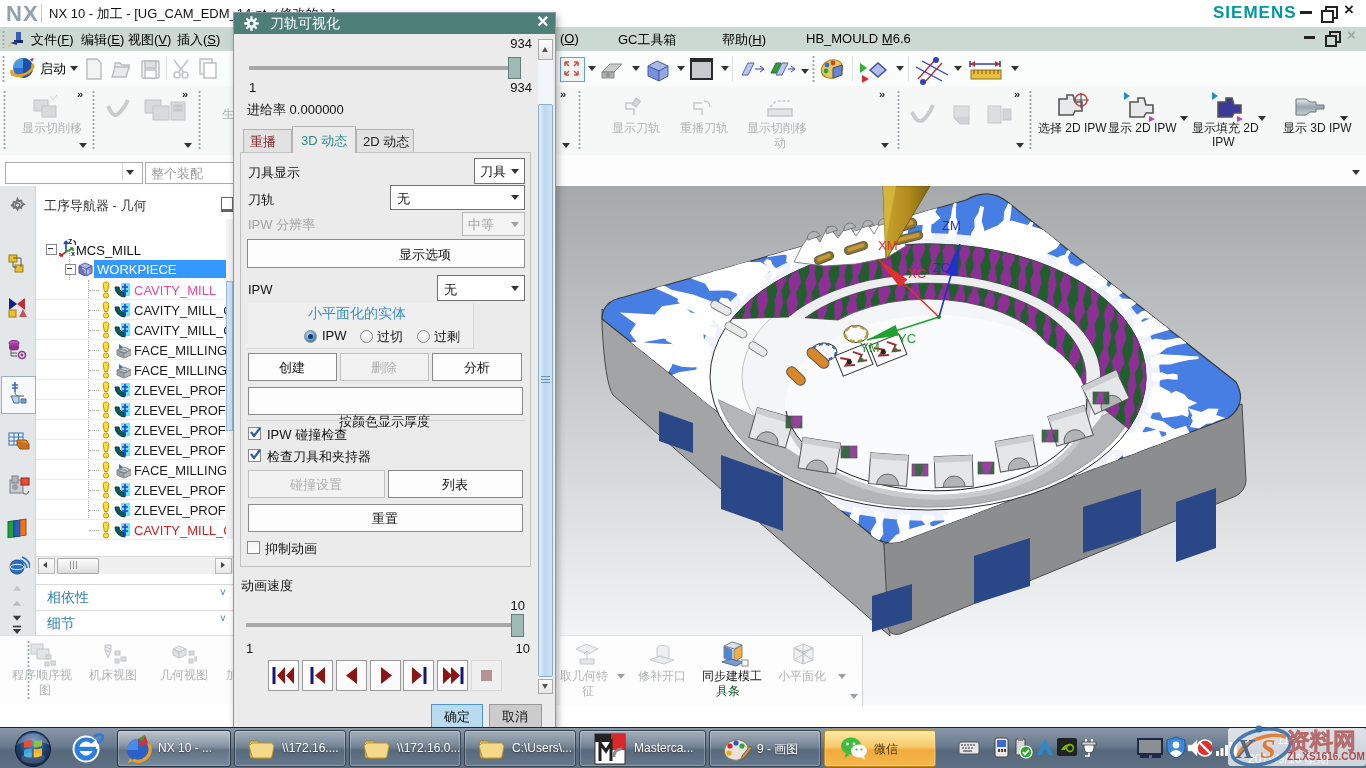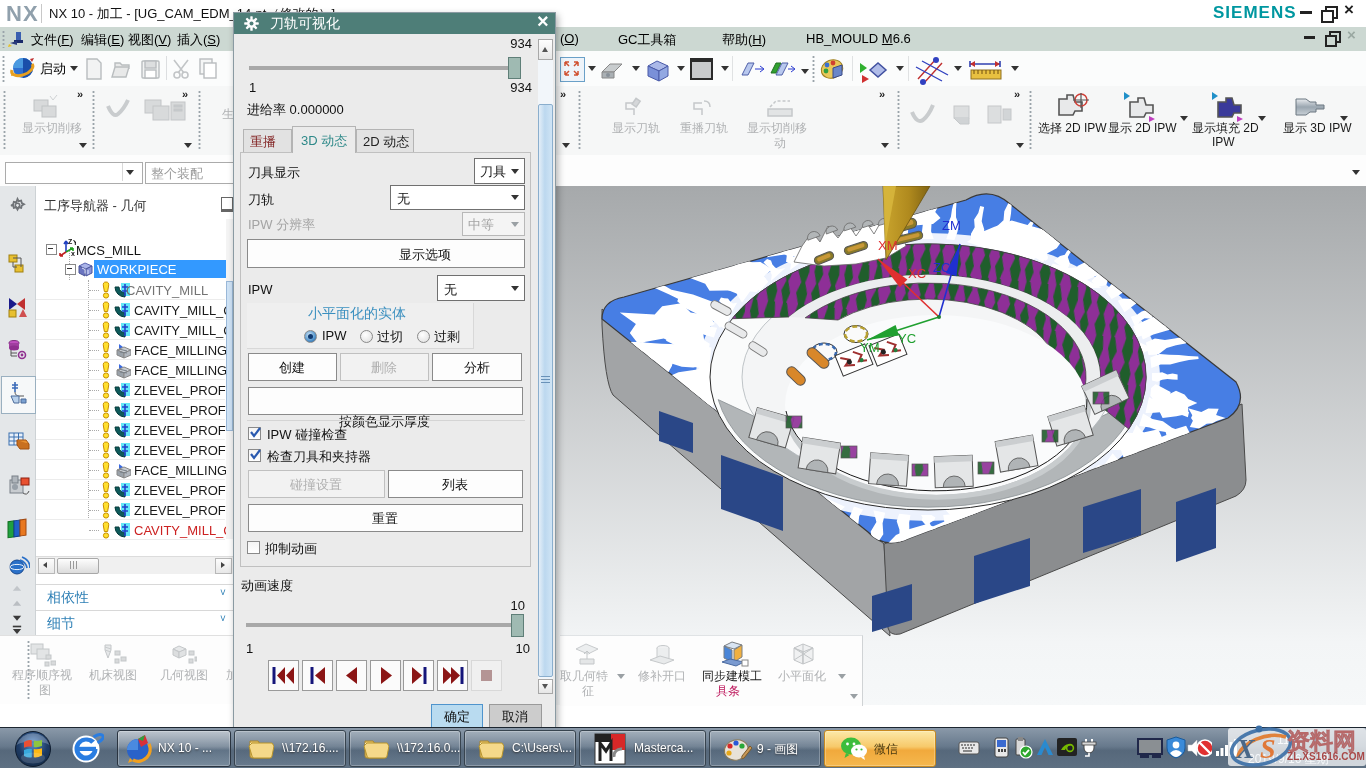--- a/index.html
+++ b/index.html
@@ -386,21 +386,21 @@
         <div class="abs" style="left:53px;top:104px;width:10px;height:1px;border-top:1px dotted #aaa;"></div>
         <svg class="abs" style="left:64px;top:95px;" width="12" height="18">
           <path d="M6 1 C8.5 1 9 2.5 8.6 5 L7.6 10.5 h-3.2 L3.4 5 C3 2.5 3.5 1 6 1 Z" fill="#ffe030" stroke="#c89000"></path>
           <circle cx="6" cy="14.5" r="2.6" fill="#ffe030" stroke="#c89000"></circle>
         </svg>
         <svg class="abs" style="left:77px;top:96px;" width="18" height="17">
           <rect x="8" y="1" width="9" height="13" fill="#66e8f8"></rect>
           <path d="M2 5 a10 10 0 0 0 10 10 v-4 a6 6 0 0 1 -6 -6 Z" fill="#0d5a5a" stroke="#063a3a"></path>
           <path d="M12 2 v12 M9 5 h6 M9 9 h6" stroke="#2244cc" stroke-width="1.6" fill="none"></path>
         </svg>
-        <span class="abs t13" style="left:90px;top:97px;color:#737373;white-space:nowrap;">CAVITY_MILL</span>
+        <span class="abs t13" style="left:98px;top:97px;color:#ec4899;white-space:nowrap;">CAVITY_MILL</span>
     <div class="abs" style="left:0;top:133px;width:189px;height:1px;background:#ececec;"></div>
         <div class="abs" style="left:53px;top:124px;width:10px;height:1px;border-top:1px dotted #aaa;"></div>
         <svg class="abs" style="left:64px;top:115px;" width="12" height="18">
           <path d="M6 1 C8.5 1 9 2.5 8.6 5 L7.6 10.5 h-3.2 L3.4 5 C3 2.5 3.5 1 6 1 Z" fill="#ffe030" stroke="#c89000"></path>
           <circle cx="6" cy="14.5" r="2.6" fill="#ffe030" stroke="#c89000"></circle>
         </svg>
         <svg class="abs" style="left:77px;top:116px;" width="18" height="17">
           <rect x="8" y="1" width="9" height="13" fill="#66e8f8"></rect>
           <path d="M2 5 a10 10 0 0 0 10 10 v-4 a6 6 0 0 1 -6 -6 Z" fill="#0d5a5a" stroke="#063a3a"></path>
           <path d="M12 2 v12 M9 5 h6 M9 9 h6" stroke="#2244cc" stroke-width="1.6" fill="none"></path>
@@ -873,21 +873,21 @@
   <svg class="abs" style="left:158px;top:4px;" width="32" height="28">
     <g stroke="#7a7e82">
           <path d="M6 6 l8 -4 l10 3 l-8 4 Z" fill="#d8e4f2"></path>
           <path d="M6 6 v12 l8 4 v-12 Z" fill="#4a86d8"></path>
           <path d="M24 5 v12 l-8 5 v-12 Z" fill="#f0b040"></path>
         </g>
     <path d="M4 22 l8 -3 l14 3 l-8 4 Z" fill="#7a9ad0" stroke="#4a6aa0"></path>
         <rect x="24" y="20" width="6" height="6" fill="#fff" stroke="#888"></rect>
   </svg>
   <span class="abs t12" style="left:142px;top:32px;color:#1a1a1a;">同步建模工</span>
-  <span class="abs t12" style="left:156px;top:47px;color:#be185d;font-family:Liberation Mono, monospace;">具条</span>
+  <span class="abs t12" style="left:156px;top:47px;color:#14532d;font-family:Liberation Mono, monospace;">具条</span>
   <svg class="abs" style="left:228px;top:5px;" width="30" height="26">
         <g fill="#f0f1f2" stroke="#c2c5c7">
           <path d="M6 7 l9 -4 l10 4 l-9 4 Z"></path>
           <path d="M6 7 v12 l9 4 v-12 Z"></path>
           <path d="M25 7 v12 l-10 4 v-12 Z"></path>
           <path d="M6 7 l19 12 M25 7 l-19 12 M15 3 v20"></path>
         </g>
       </svg>
   <span class="abs t12 gry" style="left:218px;top:32px;">小平面化</span>
   <div class="abs darr g" style="left:278px;top:38px;"></div>

